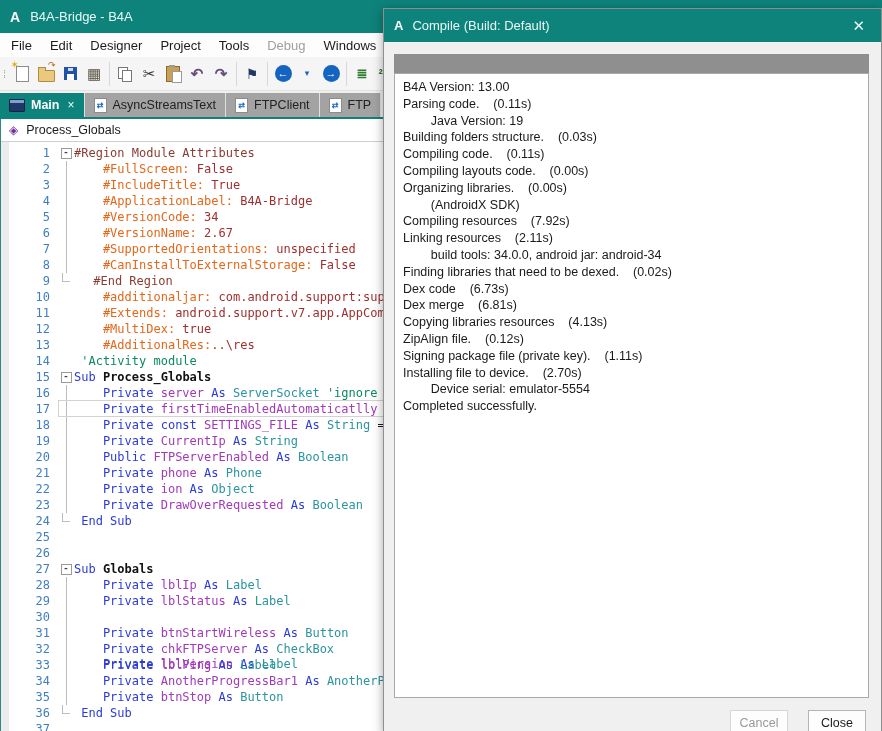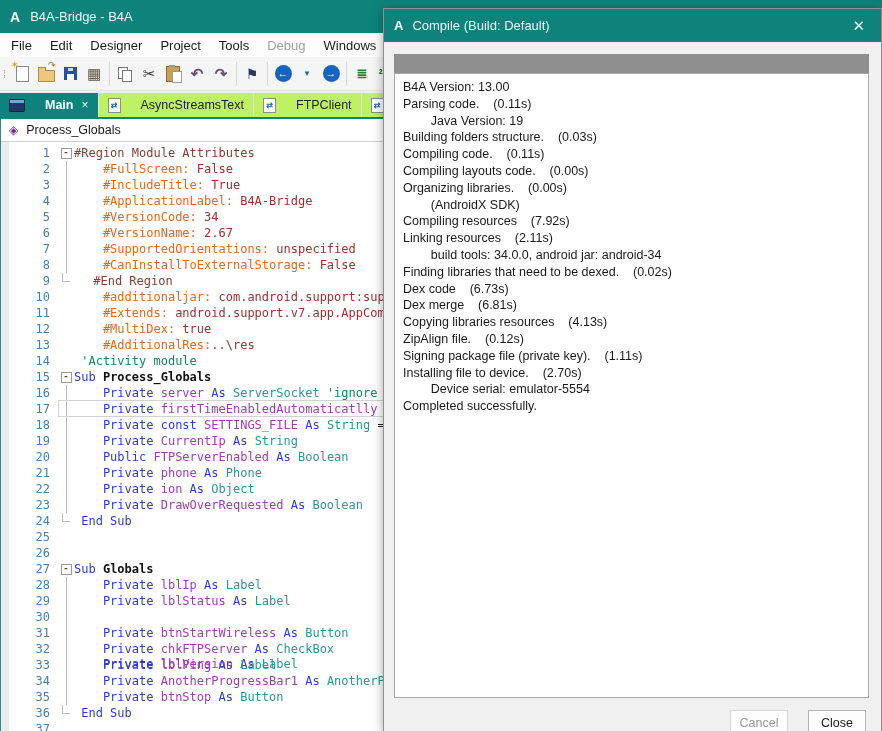--- a/index.html
+++ b/index.html
@@ -38,23 +38,23 @@
   .ic-save::before{content:"";position:absolute;left:3px;bottom:0;width:7px;height:6px;background:#fff;}
   .ic-save::after{content:"";position:absolute;left:4px;top:1px;width:5px;height:3px;background:#cfd9ee;}
   .ic-copy{width:14px;height:14px;position:relative;}
   .ic-copy::before{content:"";position:absolute;left:0;top:0;width:8px;height:10px;background:#fff;border:1px solid #777;}
   .ic-copy::after{content:"";position:absolute;left:4px;top:3px;width:8px;height:10px;background:#fff;border:1px solid #777;}
   .ic-paste{width:12px;height:14px;background:#c9a05a;border:1px solid #8a6a2f;position:relative;}
   .ic-paste::before{content:"";position:absolute;left:2px;top:-2px;width:6px;height:2px;background:#9a9a9a;}
   .ic-paste::after{content:"";position:absolute;right:-3px;bottom:-2px;width:8px;height:10px;background:#fff;border:1px solid #999;}
   
   .tabbar{height:26px;background:#f0f0f0;display:flex;align-items:flex-end;border-bottom:2px solid #0d837b;flex:0 0 auto;}
-  .tab{height:24px;display:flex;align-items:center;padding:0 9px;font-size:12.5px;color:#222;background:#bef264;border-right:1px solid #e0e0e0;cursor:default;white-space:nowrap;}
+  .tab{height:24px;display:flex;align-items:center;padding:0 9px;font-size:12.5px;color:#222;background:#a3a3a3;border-right:1px solid #e0e0e0;cursor:default;white-space:nowrap;}
   .tab.active{background:#0d837b;color:#fff;font-weight:bold;}
-  .tab .tlabel{margin-left:20px;}
+  .tab .tlabel{margin-left:6px;}
   .tclose{margin-left:8px;font-size:12px;font-weight:normal;color:#e8fffd;}
   .ic-window{width:14px;height:11px;border:1px solid #13254a;border-radius:1px;background:linear-gradient(#7ea0d4 0 3px,#1f3864 3px);}
   .ic-module{width:11px;height:13px;background:#fff;border:1px solid #8c8c8c;display:flex;align-items:center;justify-content:center;}
   .ic-module::before{content:"⇄";font-size:8px;color:#1565c0;font-weight:bold;}
   
   .editwrap{flex:1;display:flex;flex-direction:column;border-left:1px solid #2e8b80;min-height:0;}
   .navbar{height:22px;background:#ffffff;border-bottom:1px solid #cfcfcf;display:flex;align-items:center;padding-left:8px;flex:0 0 auto;}
   .subicon{color:#7030a0;font-size:12px;margin-right:8px;}
   .subname{font-size:12.5px;color:#1b1b1b;}
   .editor{flex:1;background:linear-gradient(to right,#ececec 0 8px,#ffffff 8px);overflow:hidden;padding-top:3px;}

